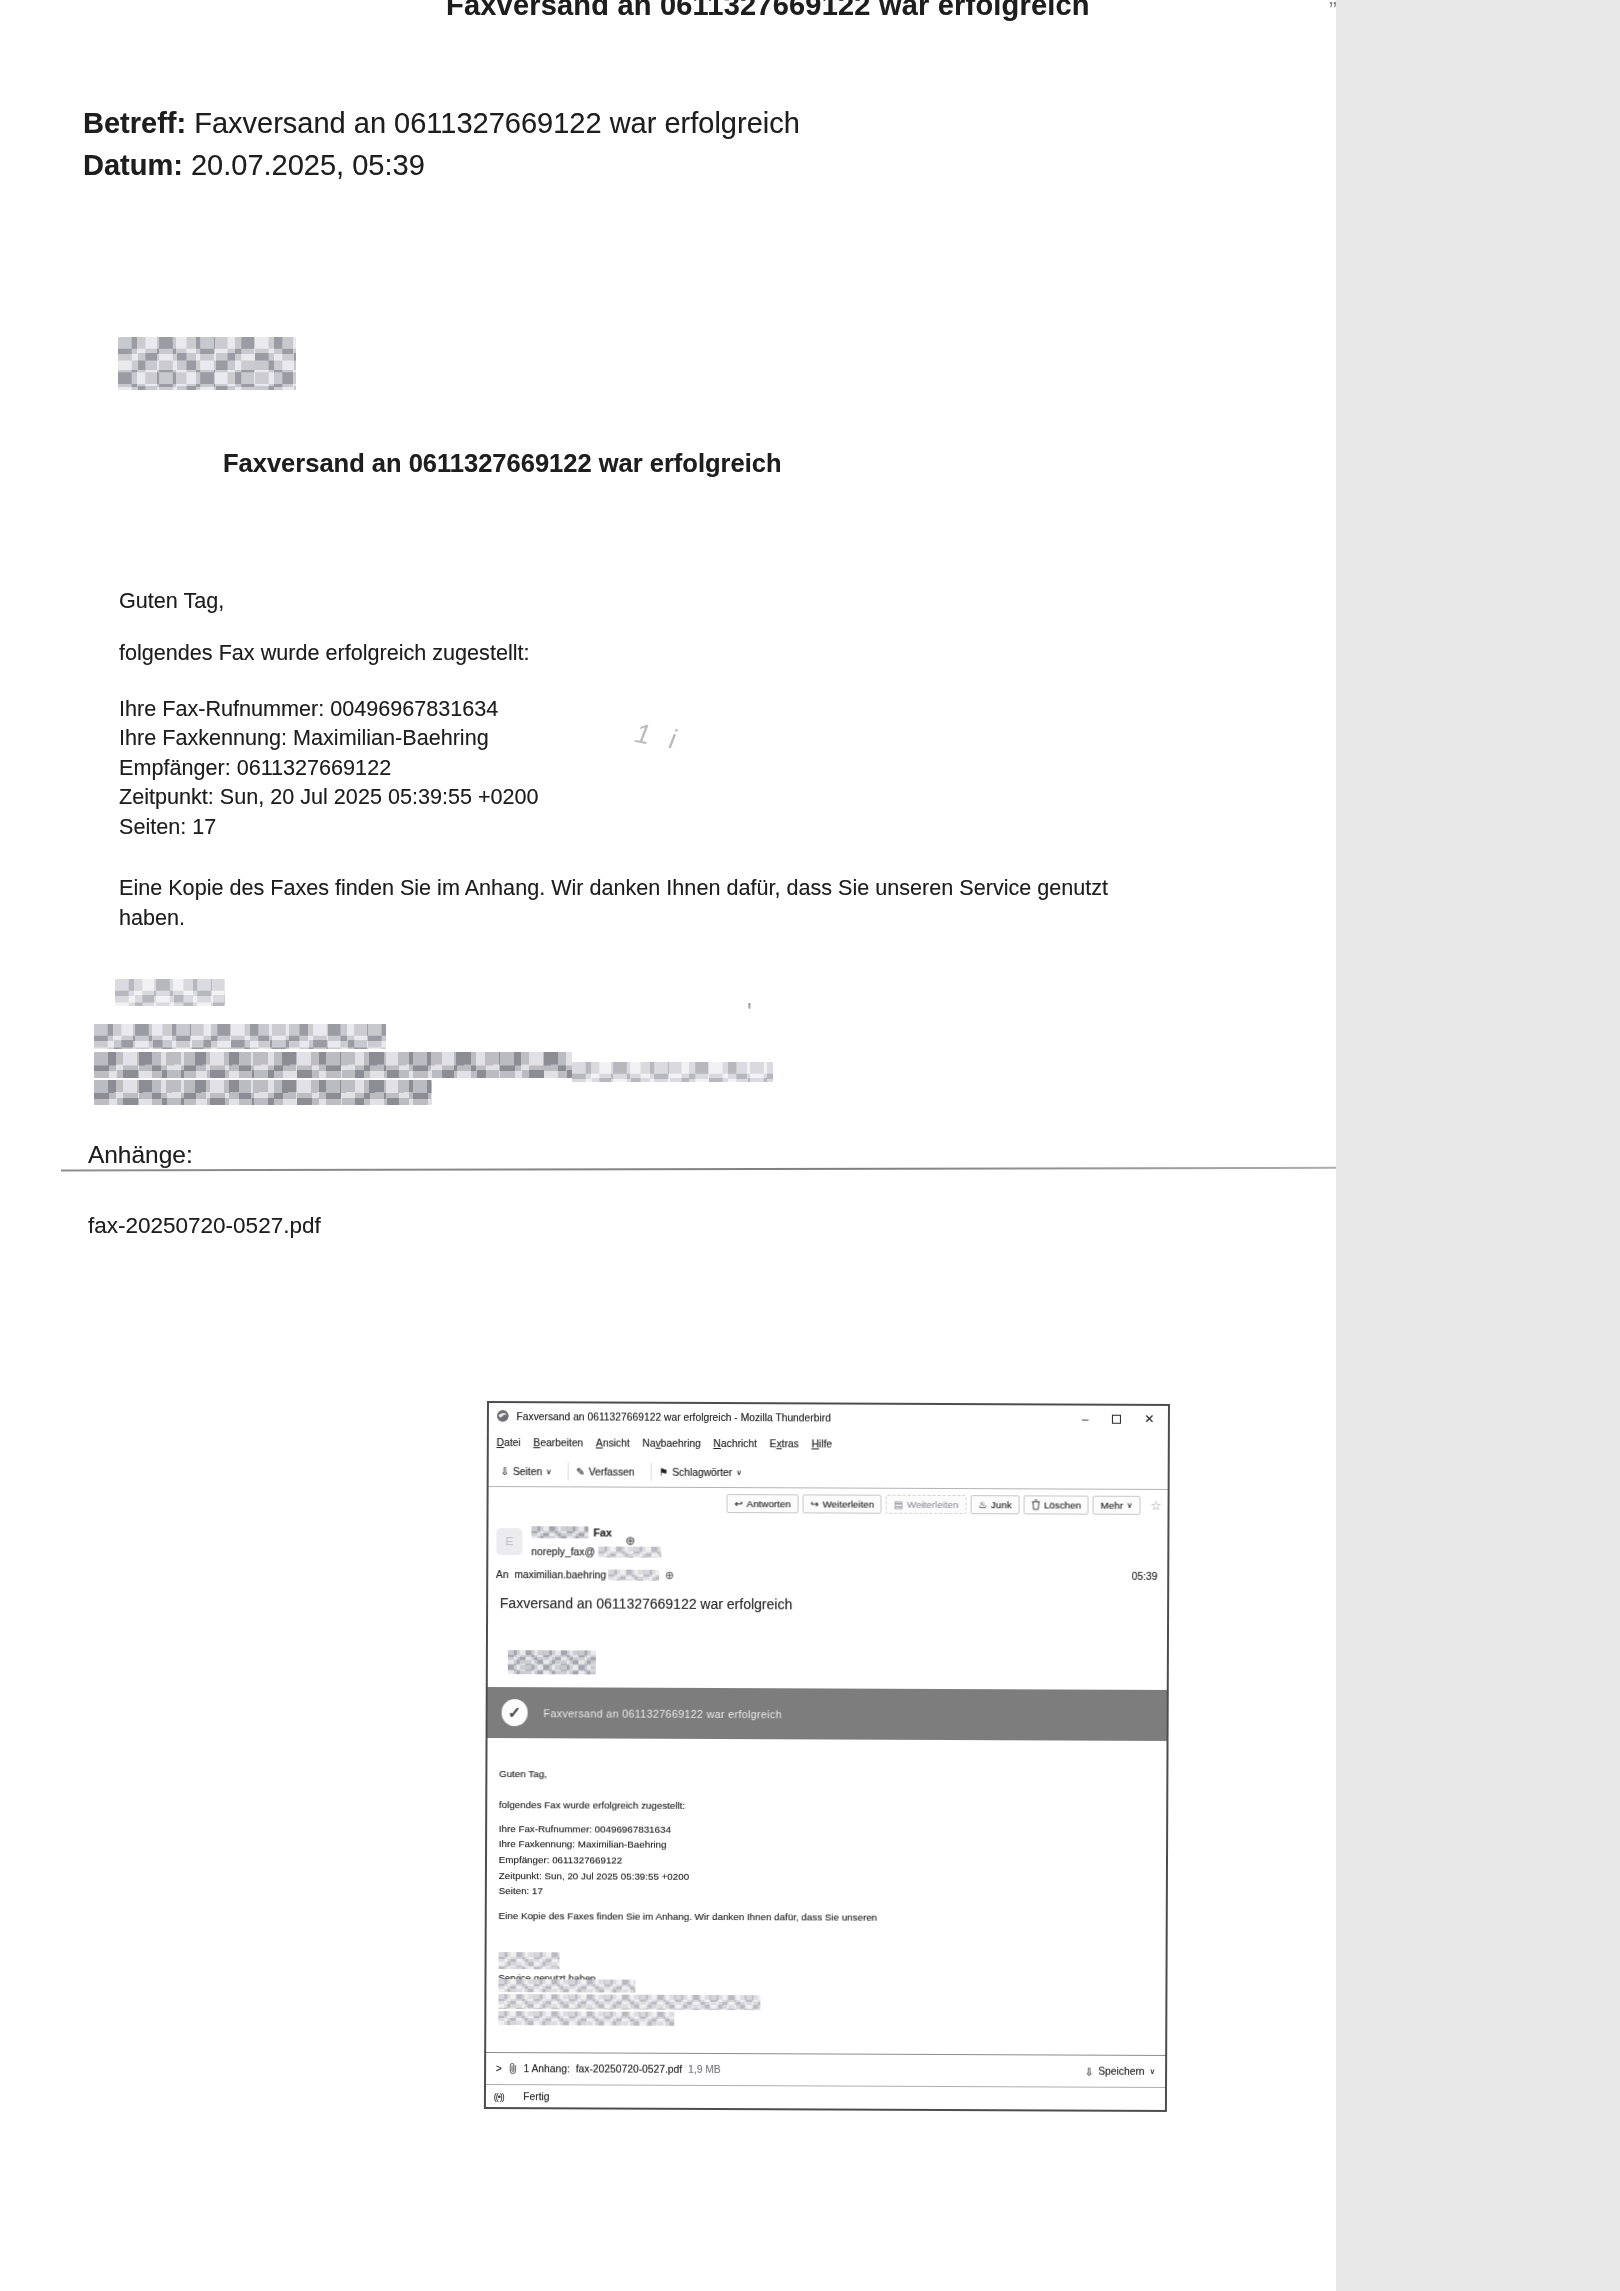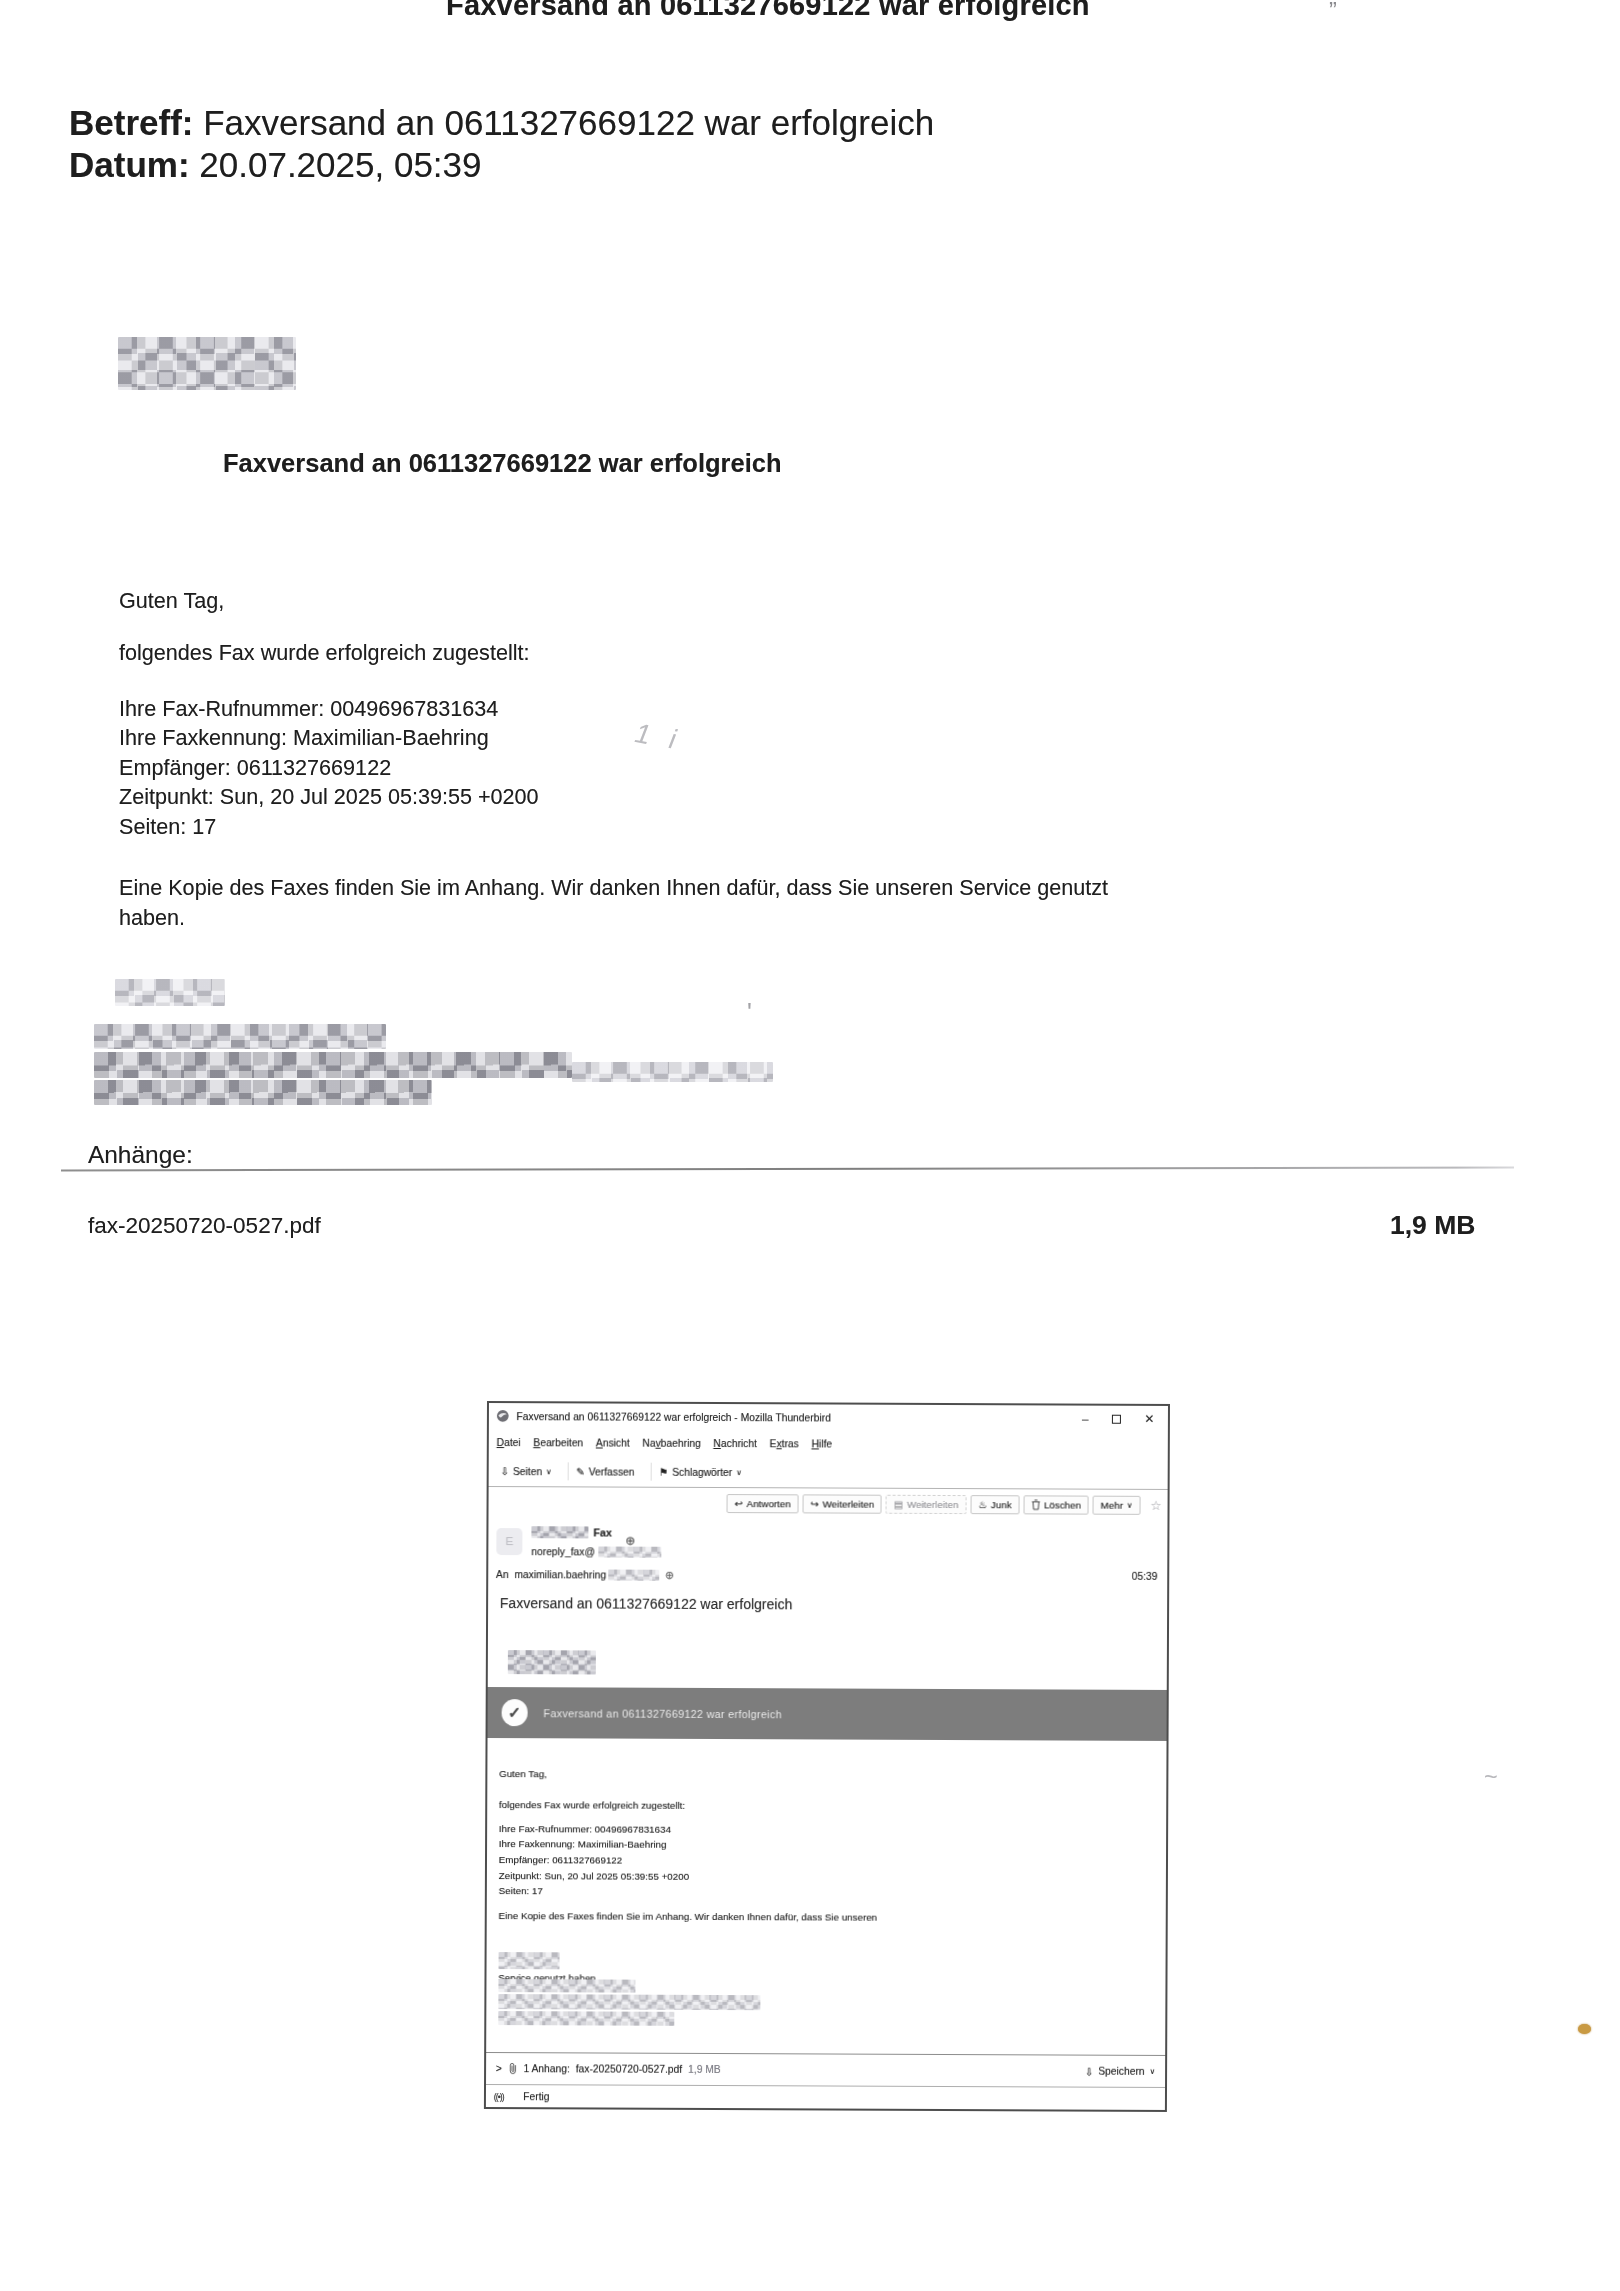--- a/index.html
+++ b/index.html
@@ -1,24 +1,24 @@
 <!DOCTYPE html>
 <html><head>
 <meta charset="utf-8">
 <style>
   html,body{margin:0;padding:0;background:#e8e8e8;}
-  .page{position:relative;width:1620px;height:2292px;background:#ffffff;overflow:hidden;
+  .page{position:relative;width:1336px;height:2292px;background:#ffffff;overflow:hidden;
         font-family:"Liberation Sans",sans-serif;color:#1e1e1e;}
   .print{text-shadow:0 0 0.6px rgba(25,25,25,.4);}
   .abs{position:absolute;}
 
   
   .top-header{left:446px;top:-10.8px;font-size:29px;font-weight:700;letter-spacing:0.2px;white-space:nowrap;}
   .mark-tr{left:1329px;top:-2px;font-size:23.5px;color:#8a8a8e;}
-  .hdr-block{left:69px;top:102px;font-size:35px;line-height:42px;white-space:nowrap;}
+  .hdr-block{left:83px;top:102px;font-size:29px;line-height:42px;white-space:nowrap;}
   .hdr-block b{font-weight:700;}
   .print-title{left:223px;top:449px;font-size:25.5px;font-weight:700;white-space:nowrap;}
   .bodyline{left:119px;font-size:21.6px;white-space:nowrap;}
   .anh-line{left:61px;top:1168px;width:1453px;height:2px;
             background:linear-gradient(90deg,#8f8f8f,#7f7f7f 55%,#b9b9bc 96%,#d9d9dc);
             transform:rotate(-.12deg);}
   .anh-label{left:84px;top:1141px;font-size:24.5px;background:#fff;padding:0 13.7px 0 3.9px;white-space:nowrap;}
   .anh-file{left:88px;top:1213px;font-size:22.5px;white-space:nowrap;}
   .anh-size{left:1390px;top:1210px;font-size:26.5px;font-weight:700;white-space:nowrap;}
 

